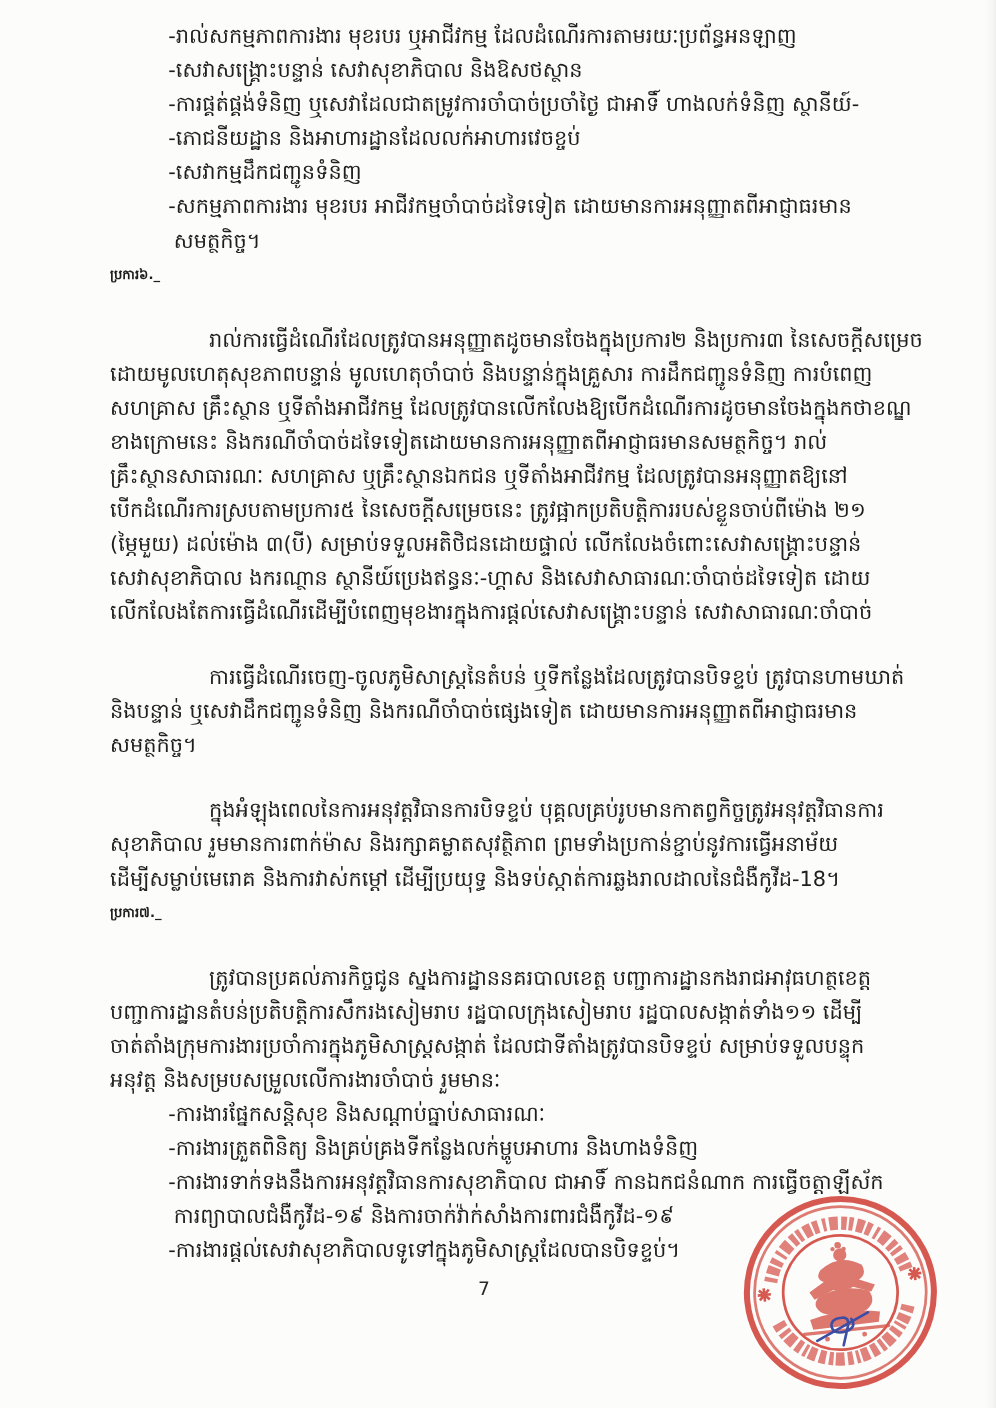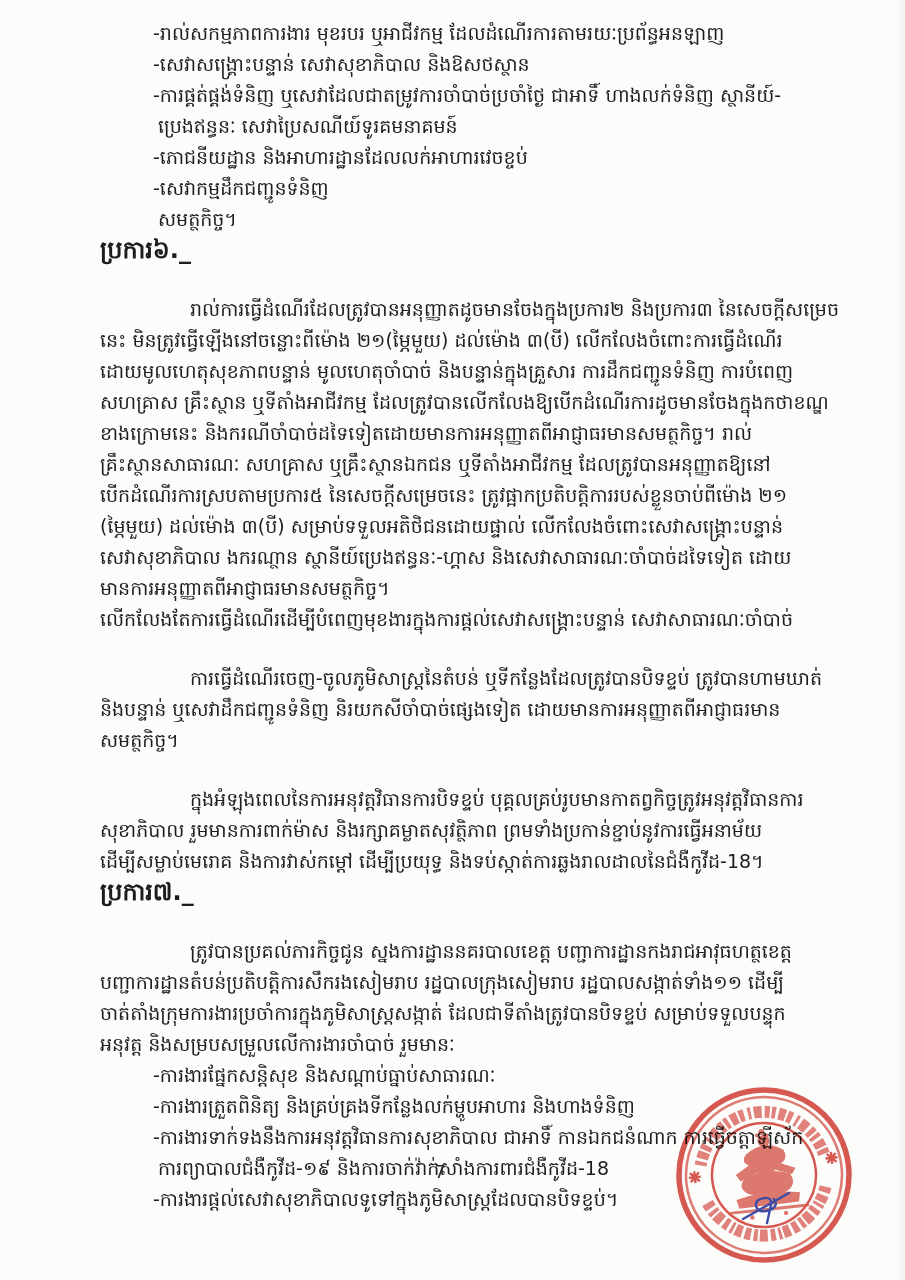--- a/index.html
+++ b/index.html
@@ -15,67 +15,65 @@
     pointer-events:none;
   }
   .content { position:absolute; left:100px; top:18px; width:760px; }
   .line {
     height:31px; line-height:31px; font-size:19px;
     white-space:nowrap; overflow:visible;
   }
   .bullet { padding-left:53px; }
   .wrap   { padding-left:58px; }
   .first  { padding-left:90px;margin-top:28px; }
-  .heading { font-weight:bold; font-size:24px; }
+  .heading { font-weight:bold; font-size:12px; }
   .pagenum {
     position:absolute; left:425px; top:1162px; width:30px;
     text-align:center; font-size:17px; color:#2a2a2a;
   }
   .stamp {
     position:absolute; left:664px; top:1075px; width:200px; height:200px;
     mix-blend-mode:multiply; opacity:.92; pointer-events:none;
   }
 </style>
 </head>
 <body>
 
 <div class="page">
 
   <div class="content">
 
     <div>
       <div class="line bullet">-រាល់សកម្មភាពការងារ មុខរបរ ឬអាជីវកម្ម ដែលដំណើរការតាមរយៈប្រព័ន្ធអនឡាញ</div>
       <div class="line bullet">-សេវាសង្គ្រោះបន្ទាន់ សេវាសុខាភិបាល និងឱសថស្ថាន</div>
       <div class="line bullet">-ការផ្គត់ផ្គង់ទំនិញ ឬសេវាដែលជាតម្រូវការចាំបាច់ប្រចាំថ្ងៃ ជាអាទិ៍ ហាងលក់ទំនិញ ស្ថានីយ៍-</div>
-      <div class="line wrap">ប្រេងឥន្ធនៈ សេវាប្រៃសណីយ៍ទូរគមនាគមន៍</div>
       <div class="line bullet">-ភោជនីយដ្ឋាន និងអាហារដ្ឋានដែលលក់អាហារវេចខ្ចប់</div>
       <div class="line bullet">-សេវាកម្មដឹកជញ្ជូនទំនិញ</div>
+      <div class="line bullet">-សកម្មភាពការងារ មុខរបរ អាជីវកម្មចាំបាច់ដទៃទៀត ដោយមានការអនុញ្ញាតពីអាជ្ញាធរមាន</div>
       <div class="line wrap">សមត្ថកិច្ច។</div>
     </div>
 
     <div>
       <div class="line heading">ប្រការ៦._</div>
 
       <div>
         <div class="line first">រាល់ការធ្វើដំណើរដែលត្រូវបានអនុញ្ញាតដូចមានចែងក្នុងប្រការ២ និងប្រការ៣ នៃសេចក្តីសម្រេច</div>
-        <div class="line">នេះ មិនត្រូវធ្វើឡើងនៅចន្លោះពីម៉ោង ២១(ម្ភៃមួយ) ដល់ម៉ោង ៣(បី) លើកលែងចំពោះការធ្វើដំណើរ</div>
         <div class="line">ដោយមូលហេតុសុខភាពបន្ទាន់ មូលហេតុចាំបាច់ និងបន្ទាន់ក្នុងគ្រួសារ ការដឹកជញ្ជូនទំនិញ ការបំពេញ</div>
         <div class="line">សហគ្រាស គ្រឹះស្ថាន ឬទីតាំងអាជីវកម្ម ដែលត្រូវបានលើកលែងឱ្យបើកដំណើរការដូចមានចែងក្នុងកថាខណ្ឌ</div>
         <div class="line">ខាងក្រោមនេះ និងករណីចាំបាច់ដទៃទៀតដោយមានការអនុញ្ញាតពីអាជ្ញាធរមានសមត្ថកិច្ច។ រាល់</div>
         <div class="line">គ្រឹះស្ថានសាធារណៈ សហគ្រាស ឬគ្រឹះស្ថានឯកជន ឬទីតាំងអាជីវកម្ម ដែលត្រូវបានអនុញ្ញាតឱ្យនៅ</div>
         <div class="line">បើកដំណើរការស្របតាមប្រការ៥ នៃសេចក្តីសម្រេចនេះ ត្រូវផ្អាកប្រតិបត្តិការរបស់ខ្លួនចាប់ពីម៉ោង ២១</div>
         <div class="line">(ម្ភៃមួយ) ដល់ម៉ោង ៣(បី) សម្រាប់ទទួលអតិថិជនដោយផ្ទាល់ លើកលែងចំពោះសេវាសង្គ្រោះបន្ទាន់</div>
         <div class="line">សេវាសុខាភិបាល ងករណ្ថាន ស្ថានីយ៍ប្រេងឥន្ធនៈ-ហ្គាស និងសេវាសាធារណៈចាំបាច់ដទៃទៀត ដោយ</div>
-        <div class="line">មានការអនុញ្ញាតពីអាជ្ញាធរមានសមត្ថកិច្ច។</div>
       </div>
 
       <div>
         <div class="line">លើកលែងតែការធ្វើដំណើរដើម្បីបំពេញមុខងារក្នុងការផ្តល់សេវាសង្គ្រោះបន្ទាន់ សេវាសាធារណៈចាំបាច់</div>
         <div class="line first">ការធ្វើដំណើរចេញ-ចូលភូមិសាស្ត្រនៃតំបន់ ឬទីកន្លែងដែលត្រូវបានបិទខ្ទប់ ត្រូវបានហាមឃាត់</div>
-        <div class="line">និងបន្ទាន់ ឬសេវាដឹកជញ្ជូនទំនិញ និរយកសីចាំបាច់ផ្សេងទៀត ដោយមានការអនុញ្ញាតពីអាជ្ញាធរមាន</div>
+        <div class="line">និងបន្ទាន់ ឬសេវាដឹកជញ្ជូនទំនិញ និងករណីចាំបាច់ផ្សេងទៀត ដោយមានការអនុញ្ញាតពីអាជ្ញាធរមាន</div>
         <div class="line">សមត្ថកិច្ច។</div>
       </div>
 
       <div>
         <div class="line first">ក្នុងអំឡុងពេលនៃការអនុវត្តវិធានការបិទខ្ទប់ បុគ្គលគ្រប់រូបមានកាតព្វកិច្ចត្រូវអនុវត្តវិធានការ</div>
         <div class="line">សុខាភិបាល រួមមានការពាក់ម៉ាស និងរក្សាគម្លាតសុវត្ថិភាព ព្រមទាំងប្រកាន់ខ្ជាប់នូវការធ្វើអនាម័យ</div>
         <div class="line">ដើម្បីសម្លាប់មេរោគ និងការវាស់កម្តៅ ដើម្បីប្រយុទ្ធ និងទប់ស្កាត់ការឆ្លងរាលដាលនៃជំងឺកូវីដ-18។</div>
       </div>
     </div>
 
@@ -86,21 +84,21 @@
         <div class="line first">ត្រូវបានប្រគល់ភារកិច្ចជូន ស្នងការដ្ឋាននគរបាលខេត្ត បញ្ជាការដ្ឋានកងរាជអាវុធហត្ថខេត្ត</div>
         <div class="line">បញ្ជាការដ្ឋានតំបន់ប្រតិបត្តិការសឹករងសៀមរាប រដ្ឋបាលក្រុងសៀមរាប រដ្ឋបាលសង្កាត់ទាំង១១ ដើម្បី</div>
         <div class="line">ចាត់តាំងក្រុមការងារប្រចាំការក្នុងភូមិសាស្ត្រសង្កាត់ ដែលជាទីតាំងត្រូវបានបិទខ្ទប់ សម្រាប់ទទួលបន្ទុក</div>
         <div class="line">អនុវត្ត និងសម្របសម្រួលលើការងារចាំបាច់ រួមមានៈ</div>
       </div>
 
       <div>
         <div class="line bullet">-ការងារផ្នែកសន្តិសុខ និងសណ្តាប់ធ្នាប់សាធារណៈ</div>
         <div class="line bullet">-ការងារត្រួតពិនិត្យ និងគ្រប់គ្រងទីកន្លែងលក់ម្ហូបអាហារ និងហាងទំនិញ</div>
         <div class="line bullet">-ការងារទាក់ទងនឹងការអនុវត្តវិធានការសុខាភិបាល ជាអាទិ៍ កានឯកជនំណាក ការធ្វើចត្តាឡីស័ក</div>
-        <div class="line wrap">ការព្យាបាលជំងឺកូវីដ-១៩ និងការចាក់វ៉ាក់សាំងការពារជំងឺកូវីដ-18</div>
+        <div class="line wrap">ការព្យាបាលជំងឺកូវីដ-១៩ និងការចាក់វ៉ាក់សាំងការពារជំងឺកូវីដ-១៩</div>
         <div class="line bullet">-ការងារផ្តល់សេវាសុខាភិបាលទូទៅក្នុងភូមិសាស្ត្រដែលបានបិទខ្ទប់។</div>
       </div>
     </div>
 
   </div>
 
   <div class="pagenum">7</div>
 
   <svg class="stamp" viewBox="0 0 200 200">
     <g transform="rotate(-6 100 100)" stroke="#d03328" fill="none" opacity="0.88">

